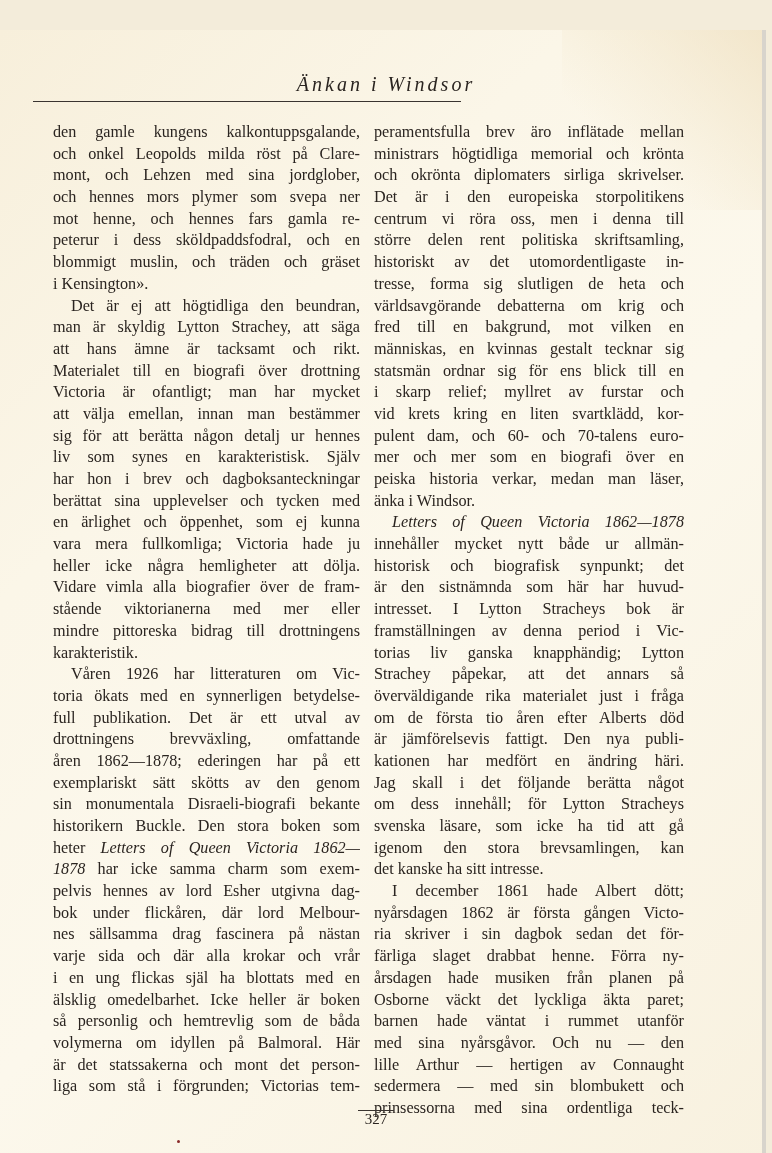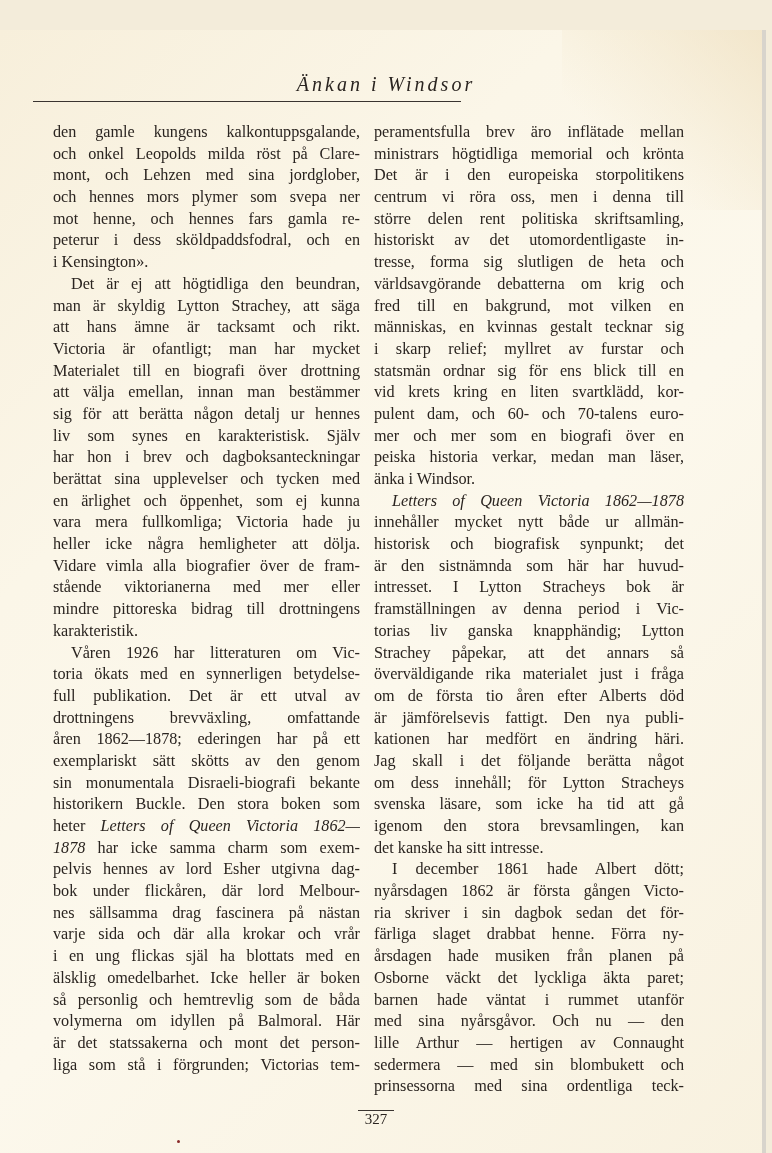--- a/index.html
+++ b/index.html
@@ -67,26 +67,27 @@
   <div class="header">Änkan i Windsor</div>
   <div class="header-rule"></div>
 
   <div class="col left" id="col-left">
       <span class="line">den gamle kungens kalkontuppsgalande,</span>
       <span class="line">och onkel Leopolds milda röst på Clare-</span>
       <span class="line">mont, och Lehzen med sina jordglober,</span>
       <span class="line">och hennes mors plymer som svepa ner</span>
       <span class="line">mot henne, och hennes fars gamla re-</span>
       <span class="line">peterur i dess sköldpaddsfodral, och en</span>
+      <span class="line">blommigt muslin, och träden och gräset</span>
       <span class="line last">i Kensington».</span>
       <span class="line indent">Det är ej att högtidliga den beundran,</span>
       <span class="line">man är skyldig Lytton Strachey, att säga</span>
       <span class="line">att hans ämne är tacksamt och rikt.</span>
+      <span class="line">Materialet till en biografi över drottning</span>
       <span class="line">Victoria är ofantligt; man har mycket</span>
-      <span class="line">Materialet till en biografi över drottning</span>
       <span class="line">att välja emellan, innan man bestämmer</span>
       <span class="line">sig för att berätta någon detalj ur hennes</span>
       <span class="line">liv som synes en karakteristisk. Själv</span>
       <span class="line">har hon i brev och dagboksanteckningar</span>
       <span class="line">berättat sina upplevelser och tycken med</span>
       <span class="line">en ärlighet och öppenhet, som ej kunna</span>
       <span class="line">vara mera fullkomliga; Victoria hade ju</span>
       <span class="line">heller icke några hemligheter att dölja.</span>
       <span class="line">Vidare vimla alla biografier över de fram-</span>
       <span class="line">stående viktorianerna med mer eller</span>
@@ -109,30 +110,31 @@
       <span class="line">i en ung flickas själ ha blottats med en</span>
       <span class="line">älsklig omedelbarhet. Icke heller är boken</span>
       <span class="line">så personlig och hemtrevlig som de båda</span>
       <span class="line">volymerna om idyllen på Balmoral. Här</span>
       <span class="line">är det statssakerna och mont det person-</span>
       <span class="line">liga som stå i förgrunden; Victorias tem-</span>
     </div>
   <div class="col right" id="col-right">
       <span class="line">peramentsfulla brev äro inflätade mellan</span>
       <span class="line">ministrars högtidliga memorial och krönta</span>
+      <span class="line">och okrönta diplomaters sirliga skrivelser.</span>
       <span class="line">Det är i den europeiska storpolitikens</span>
       <span class="line">centrum vi röra oss, men i denna till</span>
       <span class="line">större delen rent politiska skriftsamling,</span>
       <span class="line">historiskt av det utomordentligaste in-</span>
       <span class="line">tresse, forma sig slutligen de heta och</span>
       <span class="line">världsavgörande debatterna om krig och</span>
       <span class="line">fred till en bakgrund, mot vilken en</span>
       <span class="line">människas, en kvinnas gestalt tecknar sig</span>
+      <span class="line">statsmän ordnar sig för ens blick till en</span>
       <span class="line">i skarp relief; myllret av furstar och</span>
-      <span class="line">statsmän ordnar sig för ens blick till en</span>
       <span class="line">vid krets kring en liten svartklädd, kor-</span>
       <span class="line">pulent dam, och 60- och 70-talens euro-</span>
       <span class="line">mer och mer som en biografi över en</span>
       <span class="line">peiska historia verkar, medan man läser,</span>
       <span class="line last">änka i Windsor.</span>
       <span class="line indent"><span class="ital">Letters of Queen Victoria 1862—1878</span></span>
       <span class="line">innehåller mycket nytt både ur allmän-</span>
       <span class="line">historisk och biografisk synpunkt; det</span>
       <span class="line">är den sistnämnda som här har huvud-</span>
       <span class="line">intresset. I Lytton Stracheys bok är</span>

